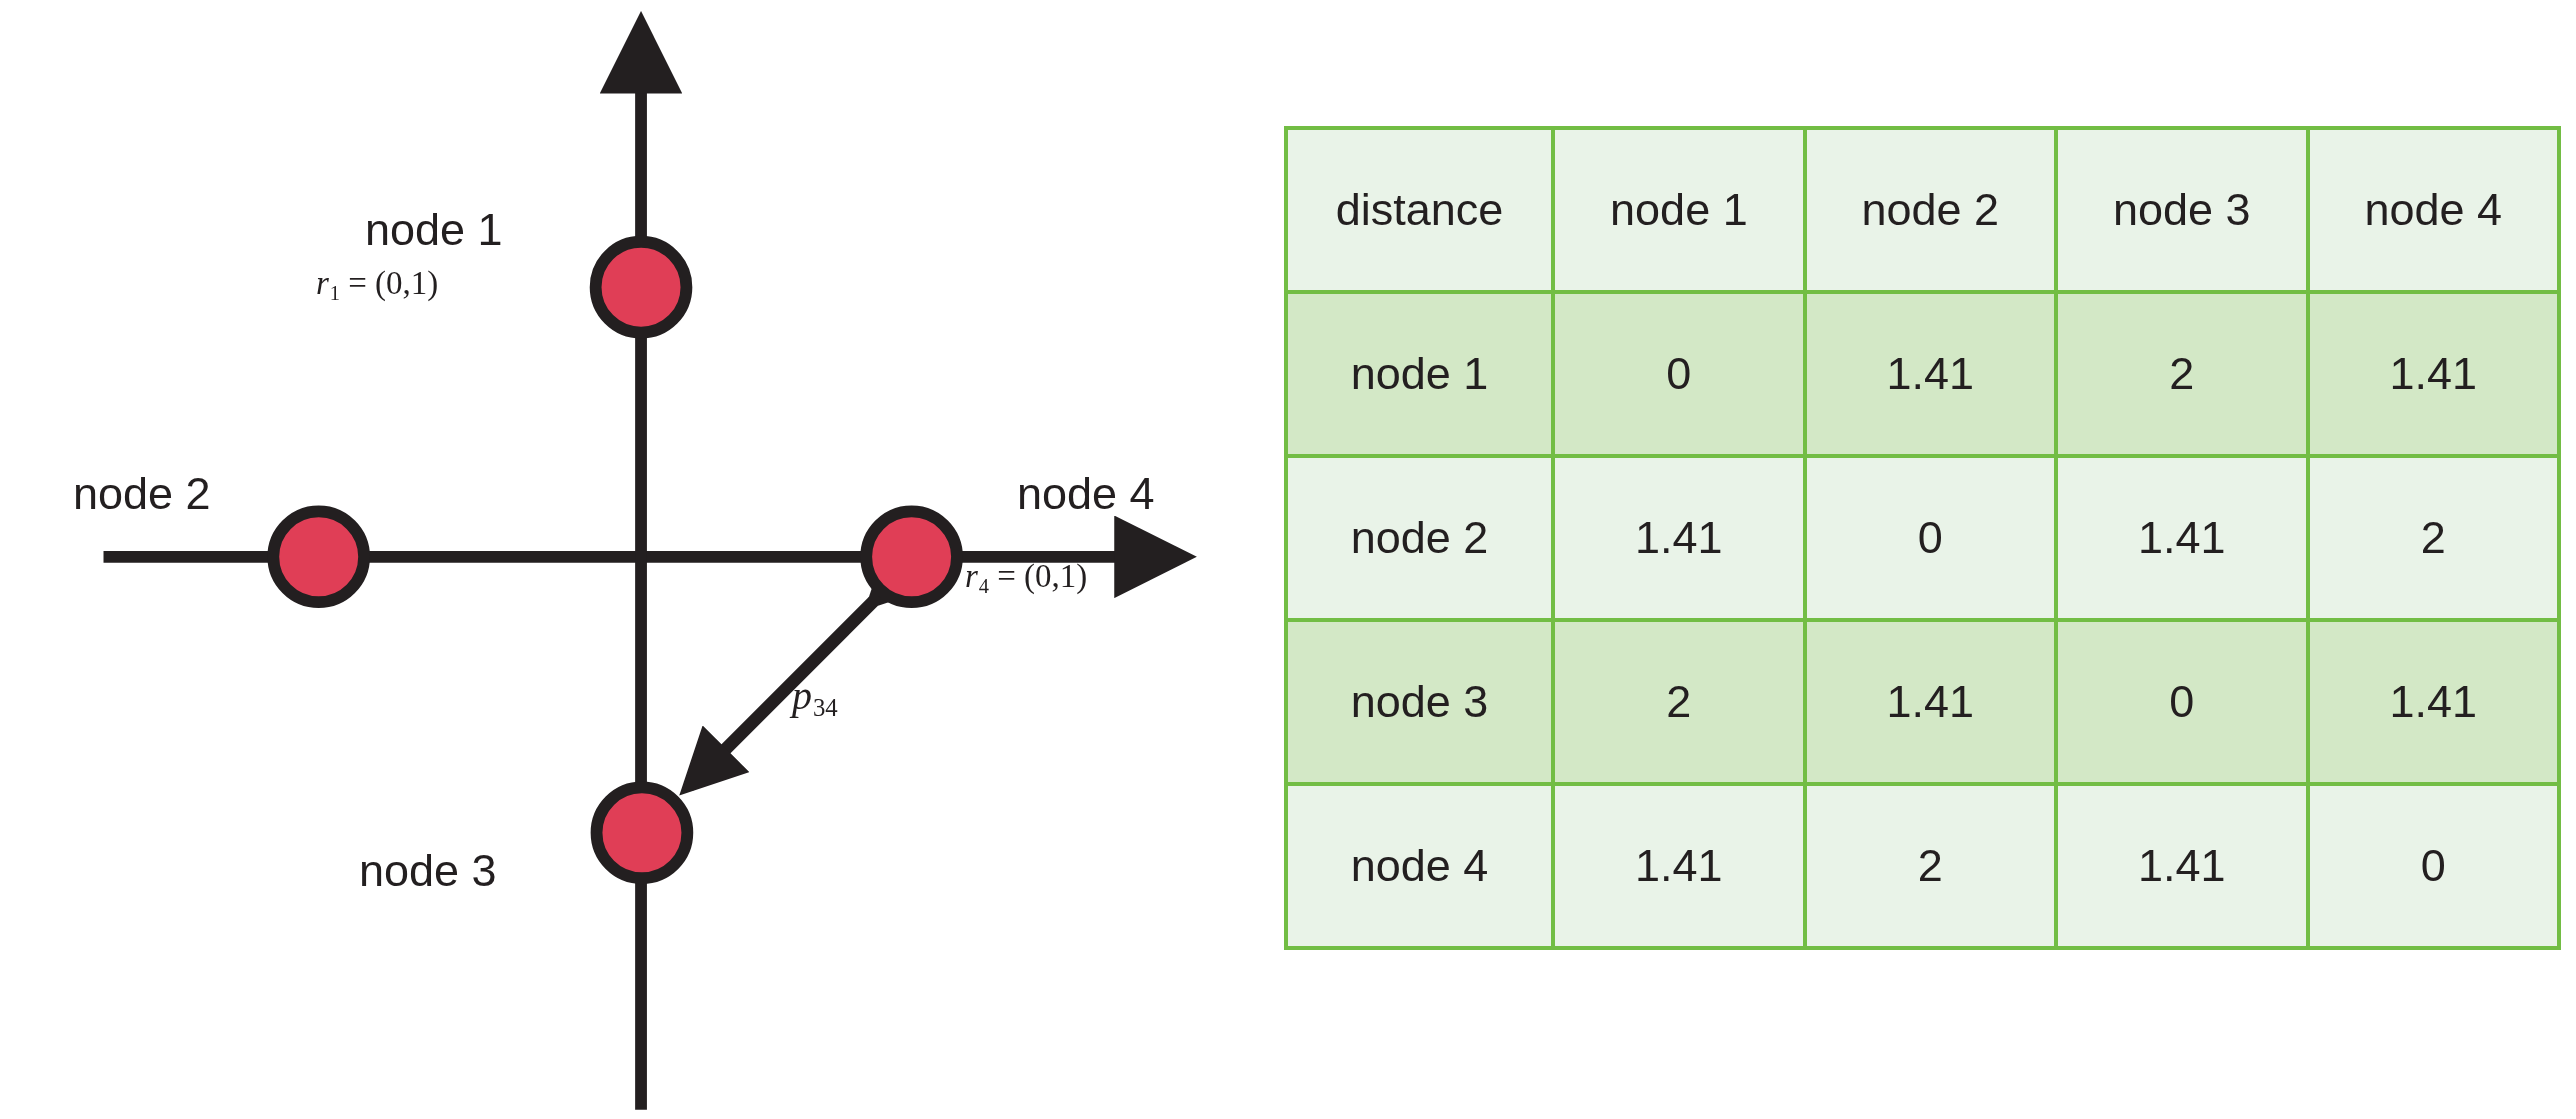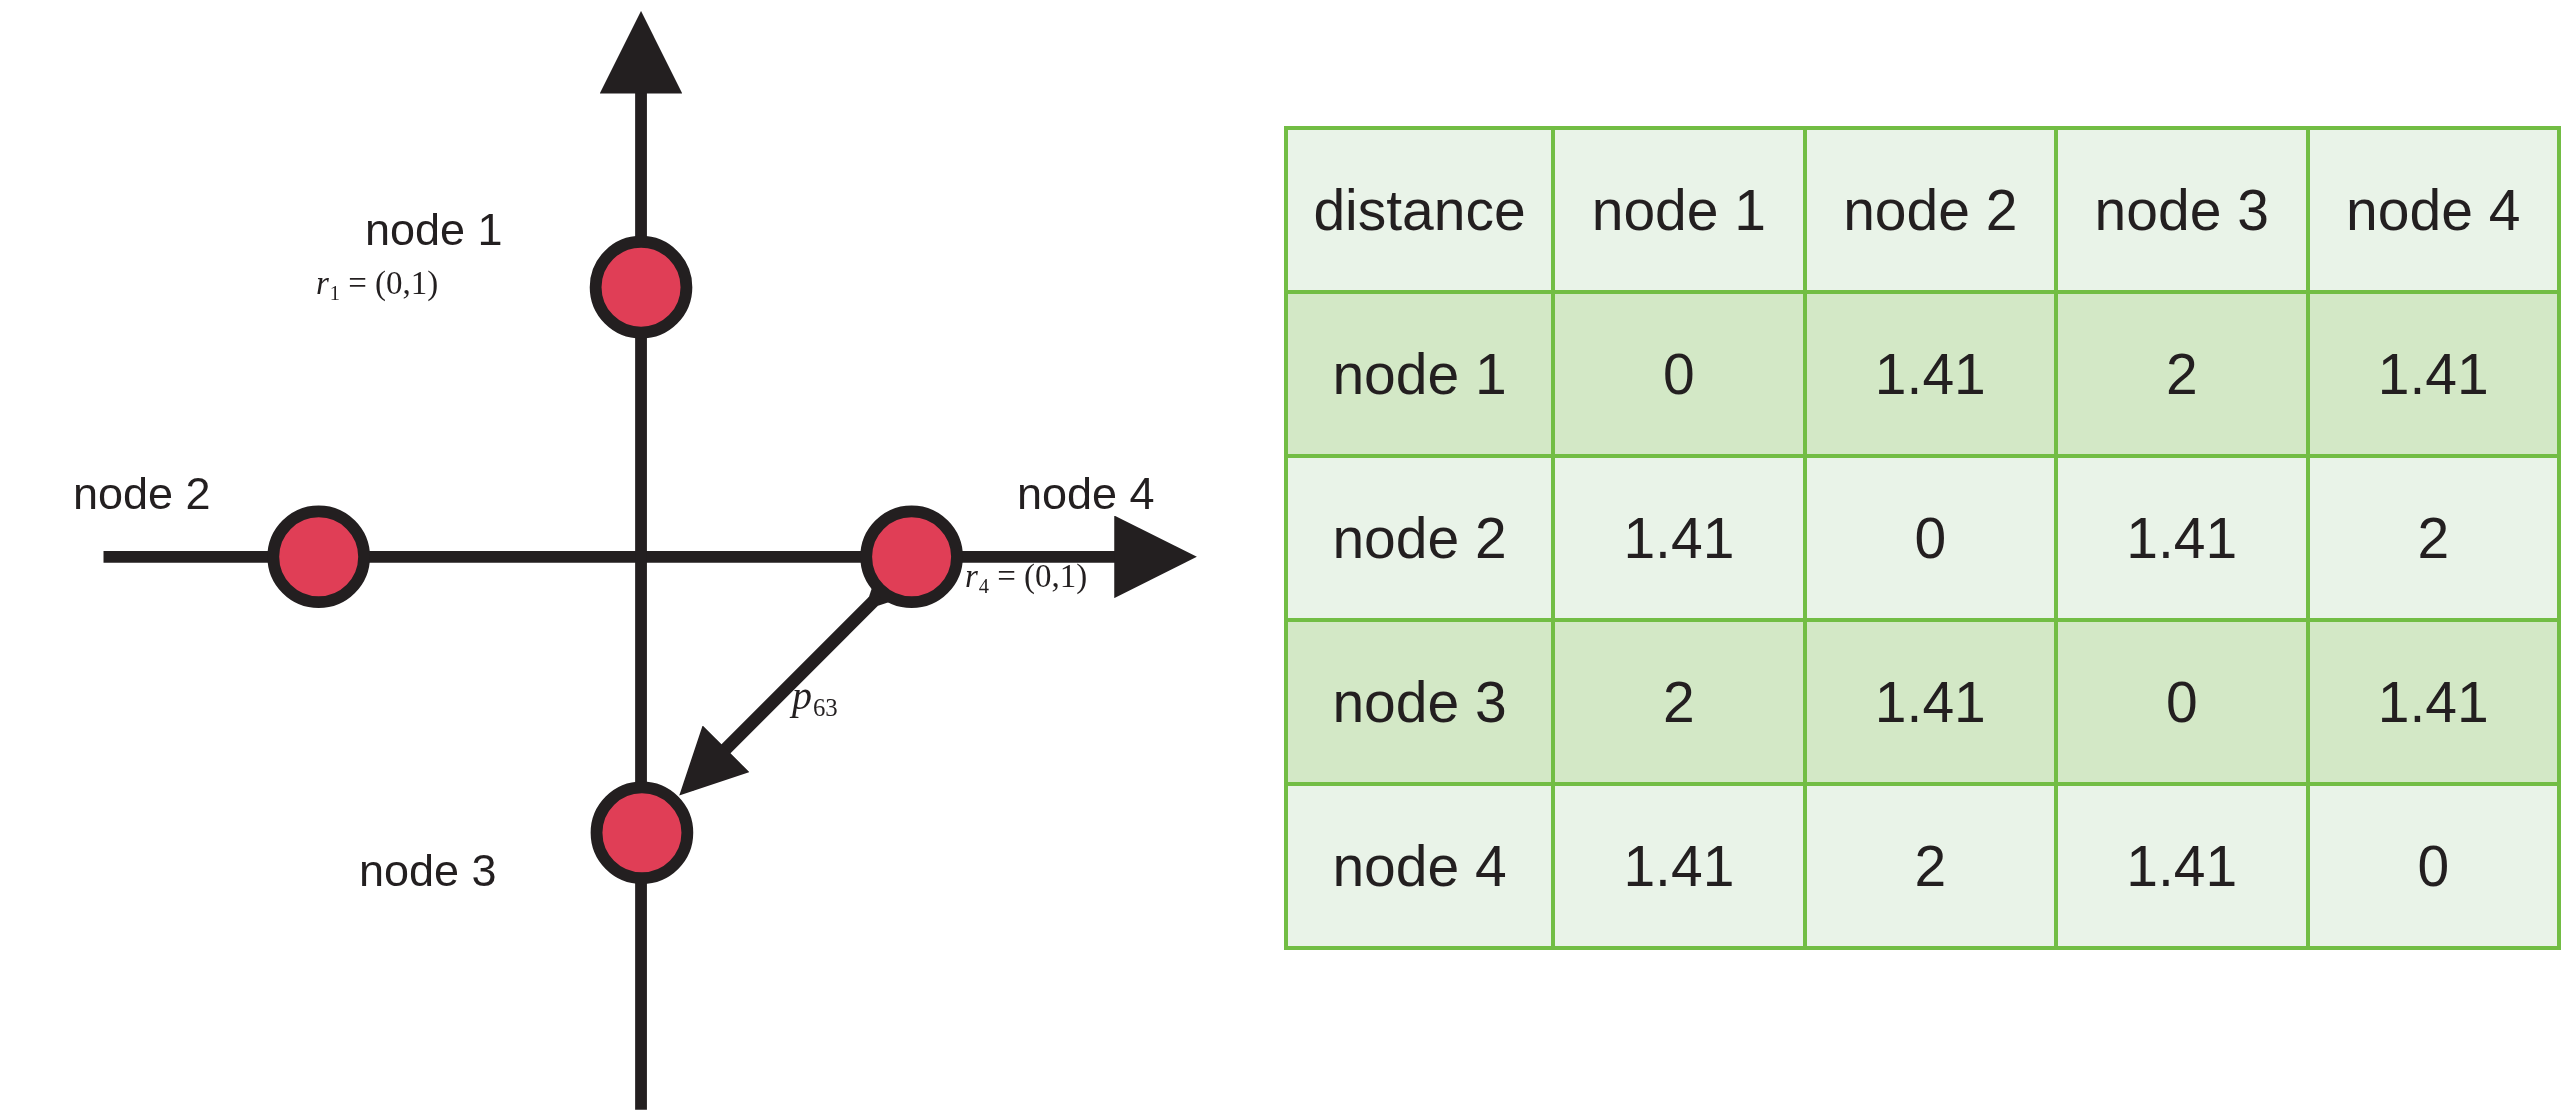--- a/index.html
+++ b/index.html
@@ -73,21 +73,21 @@
     border-collapse: collapse;
     width: 100%;
     height: 100%;
     table-layout: fixed;
   }
   table#distance-table td {
     border: 4.5px solid #72bd44;
     text-align: center;
     vertical-align: middle;
     font-family: "Liberation Sans", sans-serif;
-    font-size: 57px;
+    font-size: 45px;
     color: #231f20;
     padding: 0;
   }
   tr.row-head td { background: #e9f3e8; }
   tr.row-odd  td { background: #d3e8c6; }
   tr.row-even td { background: #e9f3e8; }
 
   td.col-label { width: 21.0%; }
   td.col-data  { width: 19.75%; }
 </style>
@@ -121,21 +121,21 @@
   <div class="node-label" style="left:365px; top:206px;">node 1</div>
   <div class="math" style="left:316px; top:265px;"><span>r</span><sub>1</sub><span class="up">&nbsp;=&nbsp;</span><span class="up">(0,1)</span></div>
 
   <div class="node-label" style="left:73px; top:470px;">node 2</div>
 
   <div class="node-label" style="left:359px; top:847px;">node 3</div>
 
   <div class="node-label" style="left:1017px; top:470px;">node 4</div>
   <div class="math" style="left:965px; top:558px;"><span>r</span><sub>4</sub><span class="up">&nbsp;=&nbsp;</span><span class="up">(0,1)</span></div>
 
-  <div class="math math-small" style="left:792px; top:672px;"><span>p</span><sub>63</sub></div>
+  <div class="math math-small" style="left:792px; top:672px;"><span>p</span><sub>34</sub></div>
 </div>
 
 <div id="distance-table-wrap">
   <table id="distance-table">
     <tbody>
       <tr class="row-head">
         <td class="col-label">distance</td>
         <td class="col-data">node 1</td>
         <td class="col-data">node 2</td>
         <td class="col-data">node 3</td>

